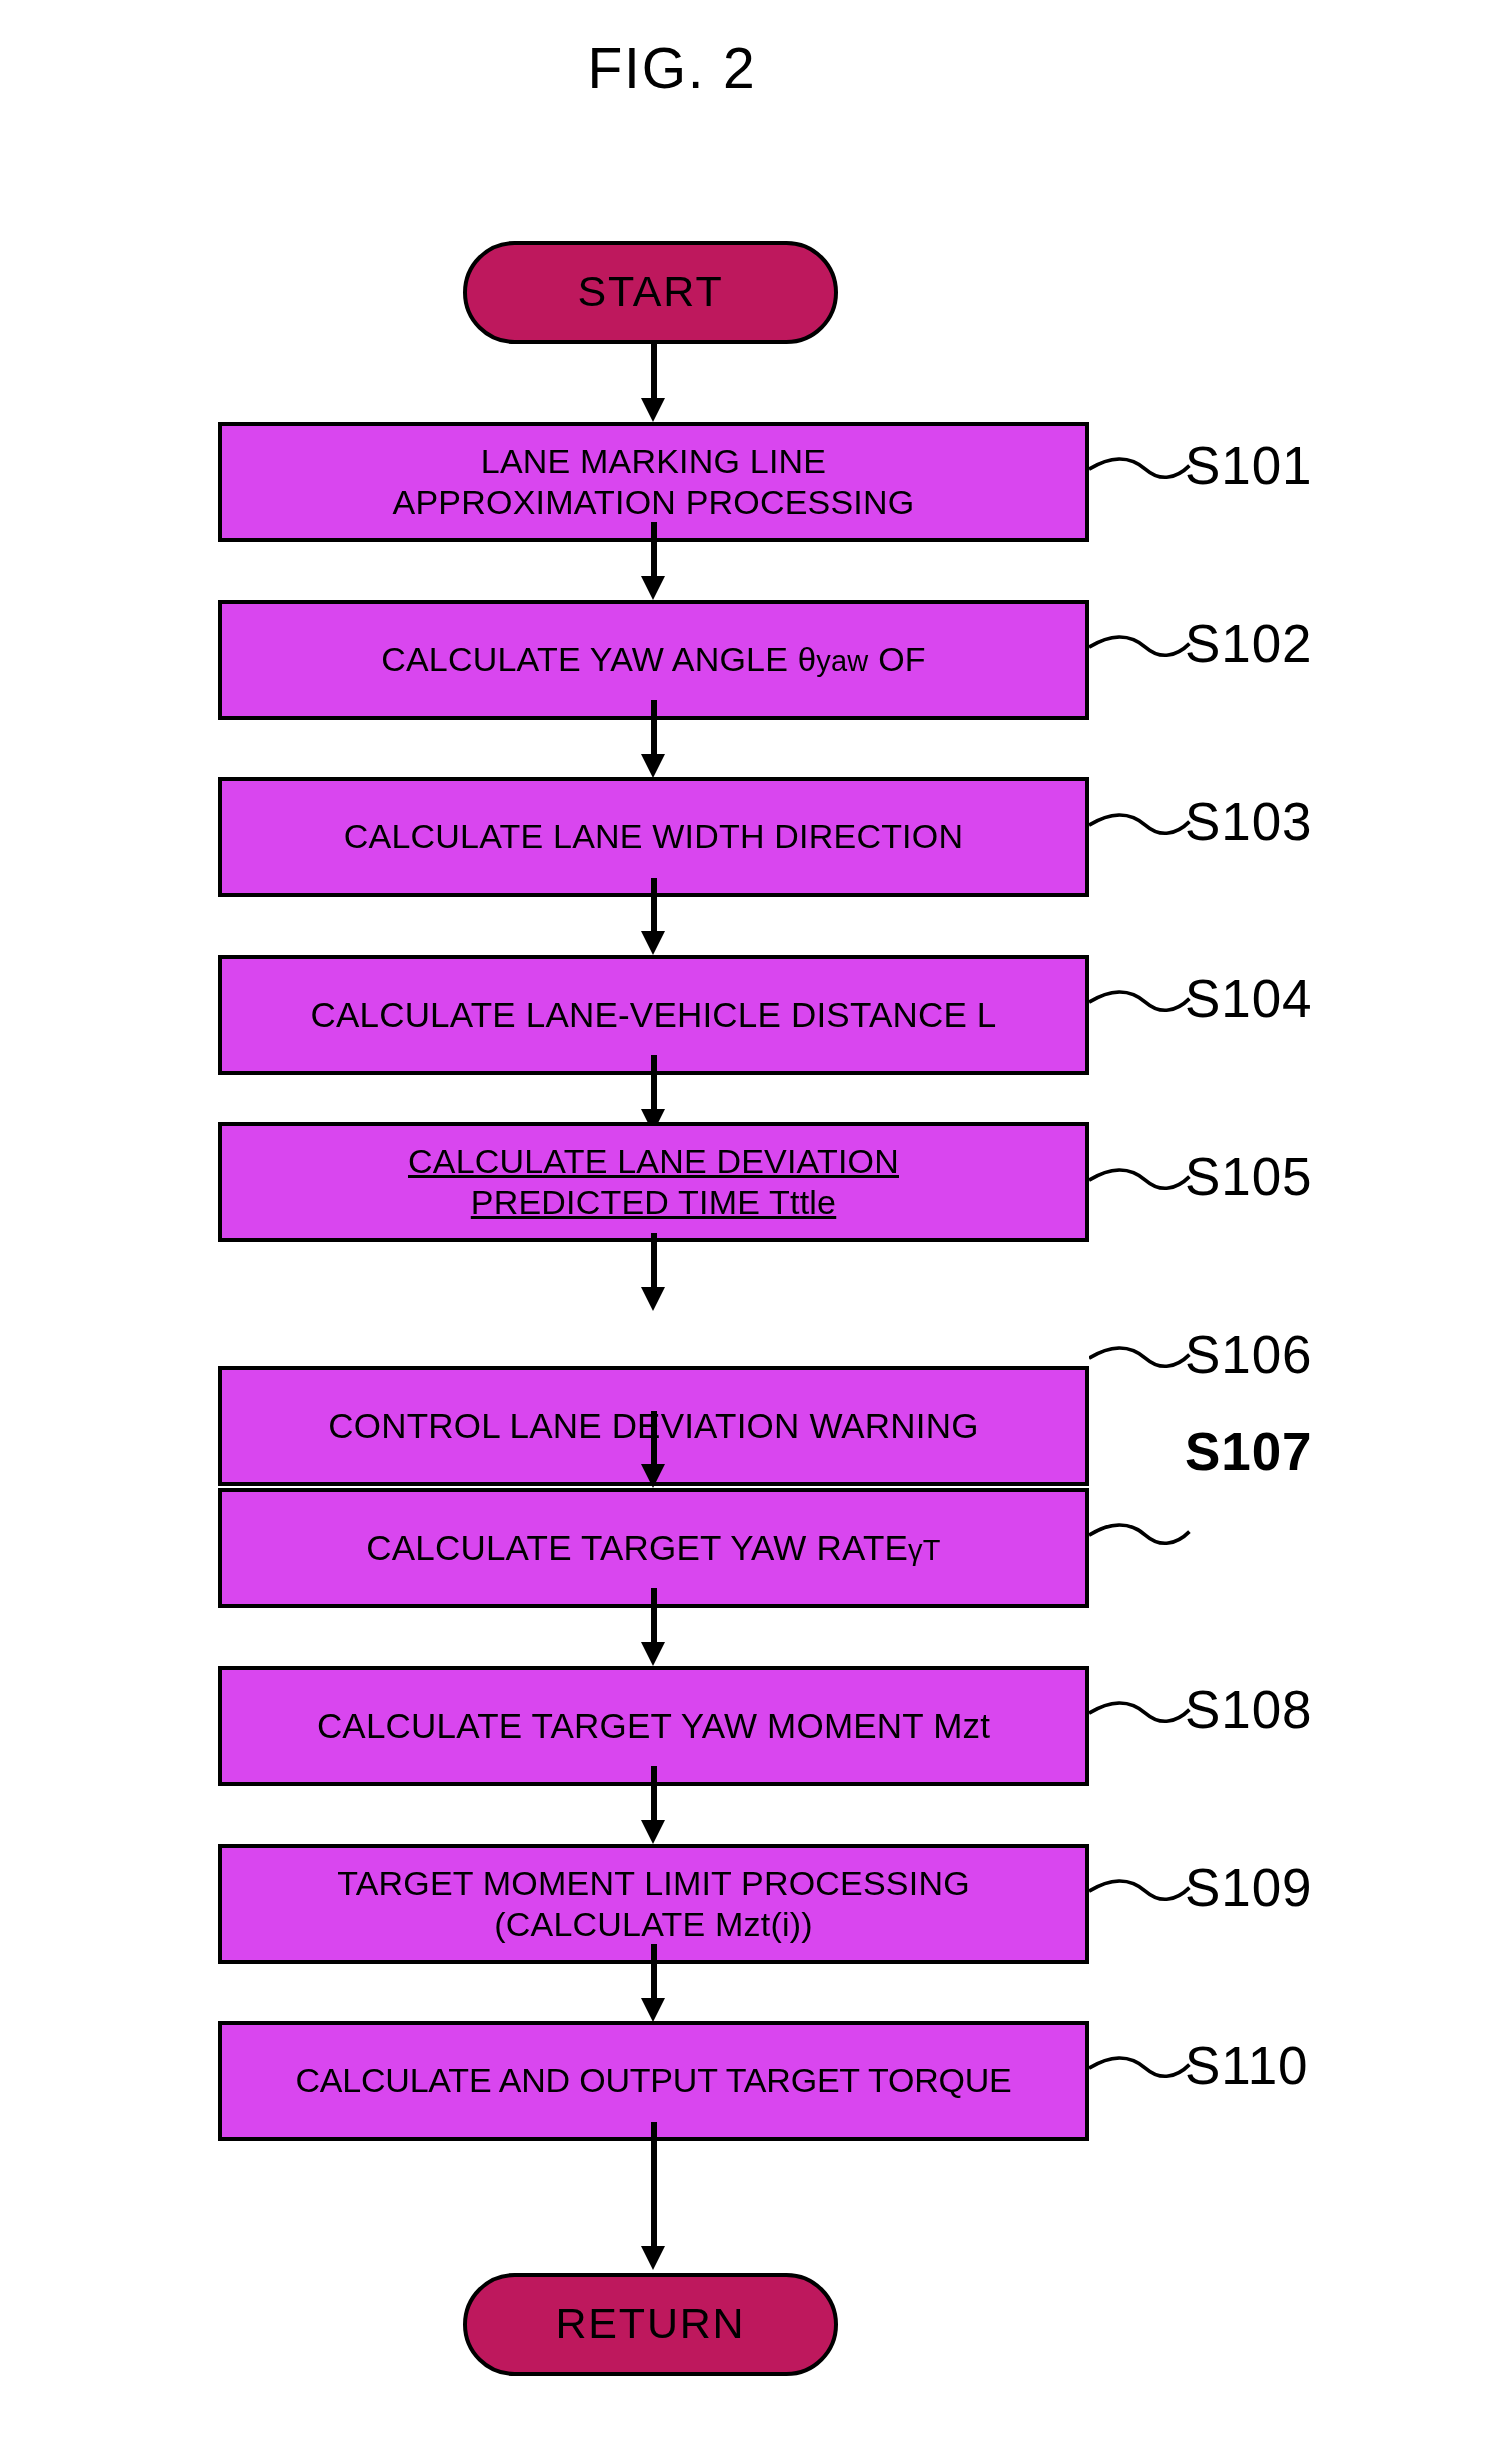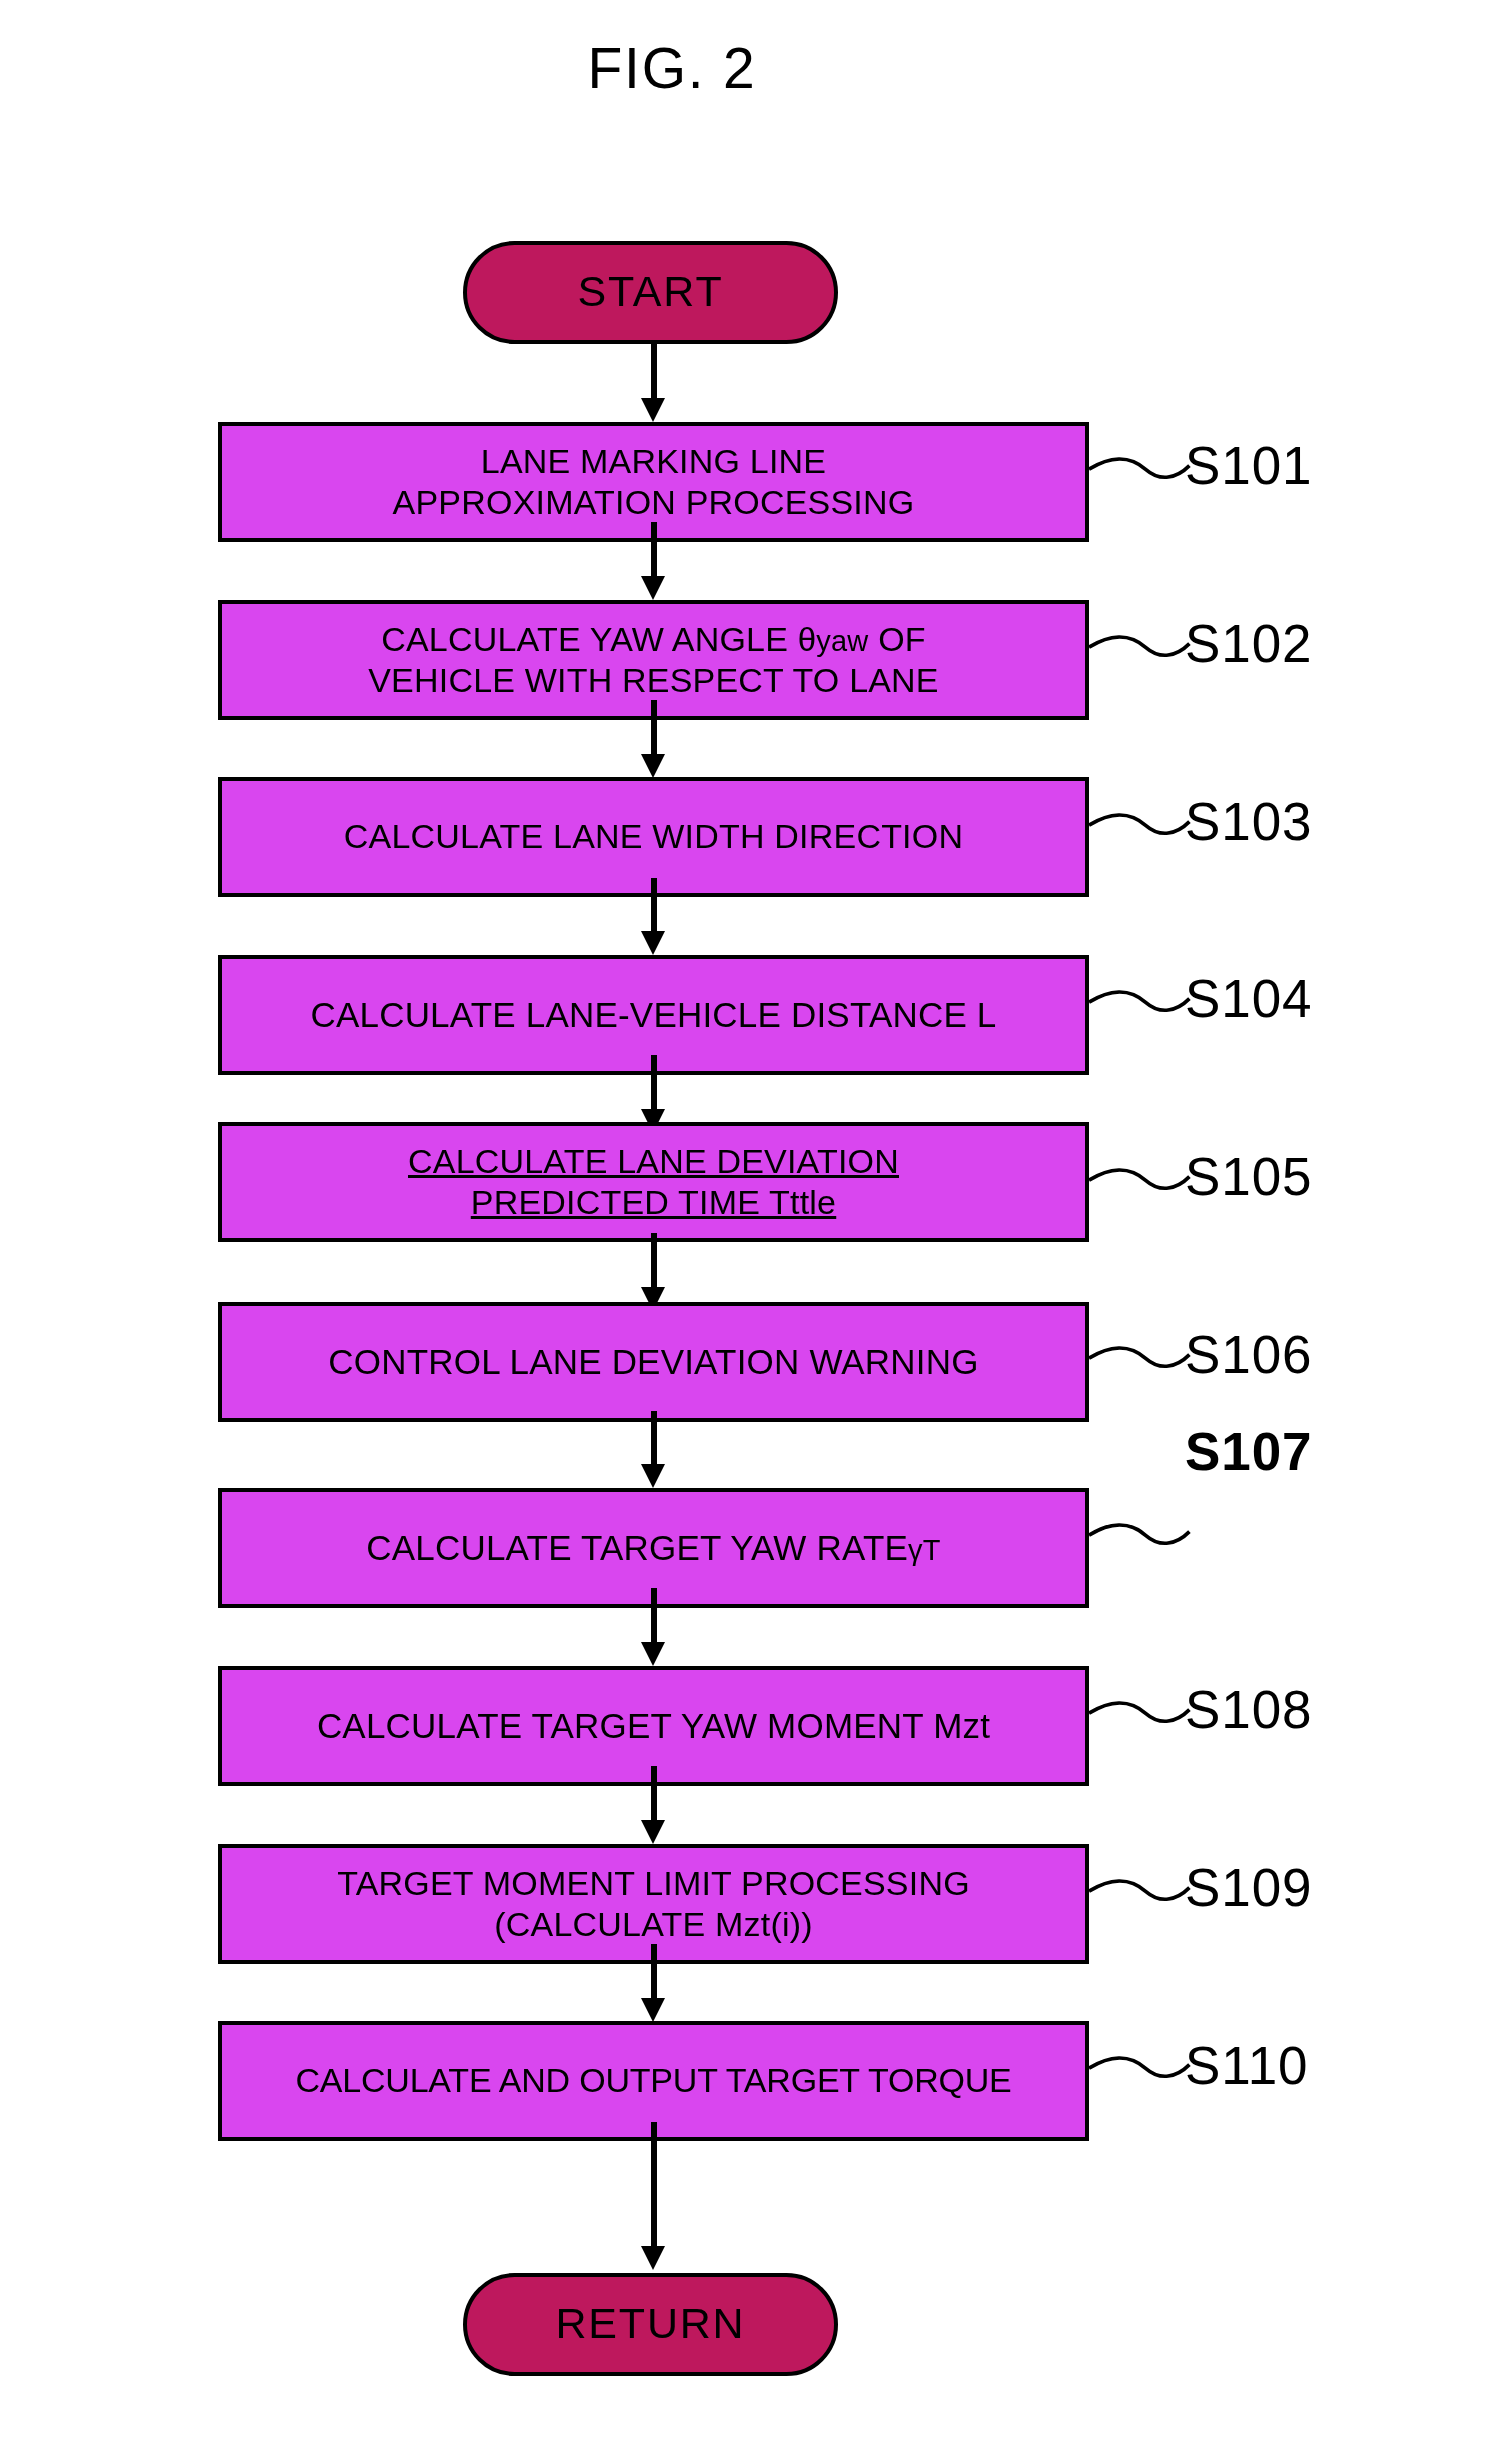--- a/index.html
+++ b/index.html
@@ -141,21 +141,20 @@
   <svg width="105" height="42" viewBox="0 0 115 46">
     <path d="M0,20 C22,6 44,4 62,20 C78,34 96,30 110,16" fill="none" stroke="#000" stroke-width="4"></path>
   </svg>
 </div>
 <div class="steplabel" style="top:439px;">S101</div>
 <div class="conn" style="top:522px;height:57px;"></div>
 <div class="arrowhead" style="top:576px;"></div>
 
 <div class="proc" id="box-s102" style="top:600px;">
   <div class="line">CALCULATE YAW ANGLE <span class="sym-greek">θ</span><span class="sym">yaw</span> OF</div>
-  <div class="line">VEHICLE WITH RESPECT TO LANE</div>
 </div>
 <div class="leader" style="top:629px;">
   <svg width="105" height="42" viewBox="0 0 115 46">
     <path d="M0,20 C22,6 44,4 62,20 C78,34 96,30 110,16" fill="none" stroke="#000" stroke-width="4"></path>
   </svg>
 </div>
 <div class="steplabel" style="top:617px;">S102</div>
 <div class="conn" style="top:700px;height:57px;"></div>
 <div class="arrowhead" style="top:754px;"></div>
 
@@ -189,21 +188,21 @@
 </div>
 <div class="leader" style="top:1162px;">
   <svg width="105" height="42" viewBox="0 0 115 46">
     <path d="M0,20 C22,6 44,4 62,20 C78,34 96,30 110,16" fill="none" stroke="#000" stroke-width="4"></path>
   </svg>
 </div>
 <div class="steplabel" style="top:1150px;">S105</div>
 <div class="conn" style="top:1233px;height:57px;"></div>
 <div class="arrowhead" style="top:1287px;"></div>
 
-<div class="proc single" id="box-s106" style="top:1302px;">
+<div class="proc single" id="box-s106" style="top:1366px;">
   <div class="line">CONTROL LANE DEVIATION WARNING</div>
 </div>
 <div class="leader" style="top:1340px;">
   <svg width="105" height="42" viewBox="0 0 115 46">
     <path d="M0,20 C22,6 44,4 62,20 C78,34 96,30 110,16" fill="none" stroke="#000" stroke-width="4"></path>
   </svg>
 </div>
 <div class="steplabel" style="top:1328px;">S106</div>
 <div class="conn" style="top:1411px;height:57px;"></div>
 <div class="arrowhead" style="top:1464px;"></div>

